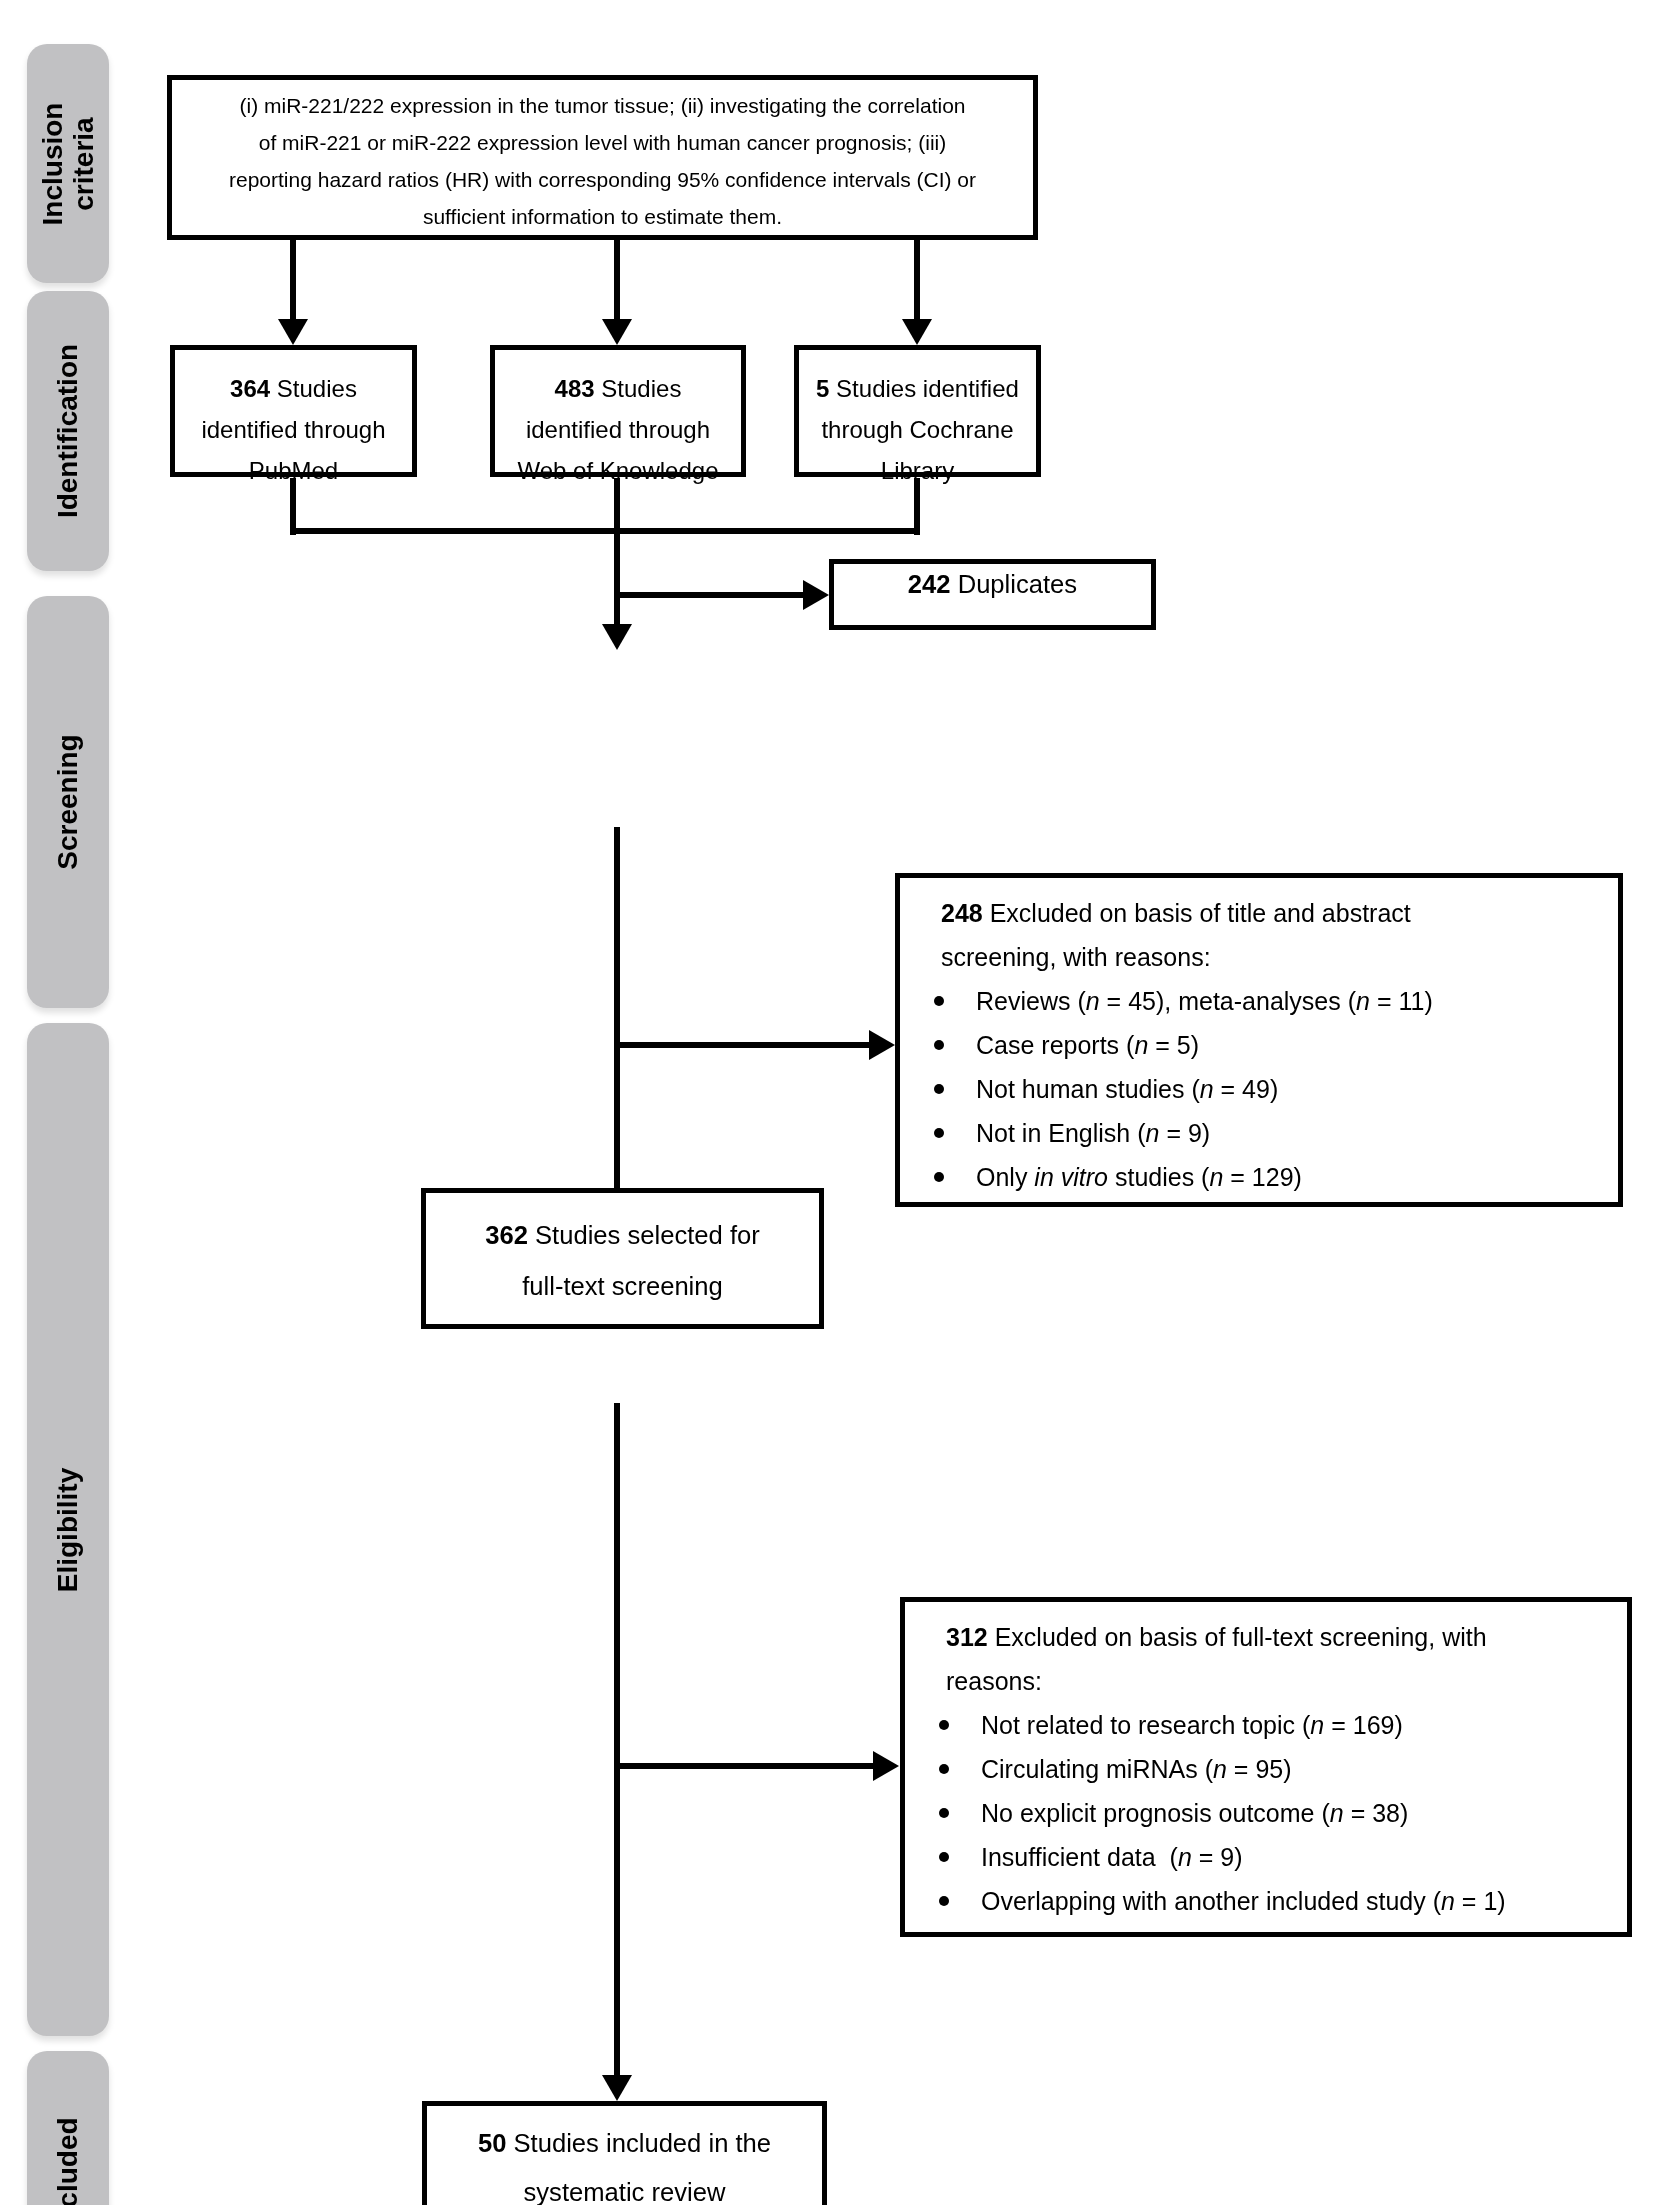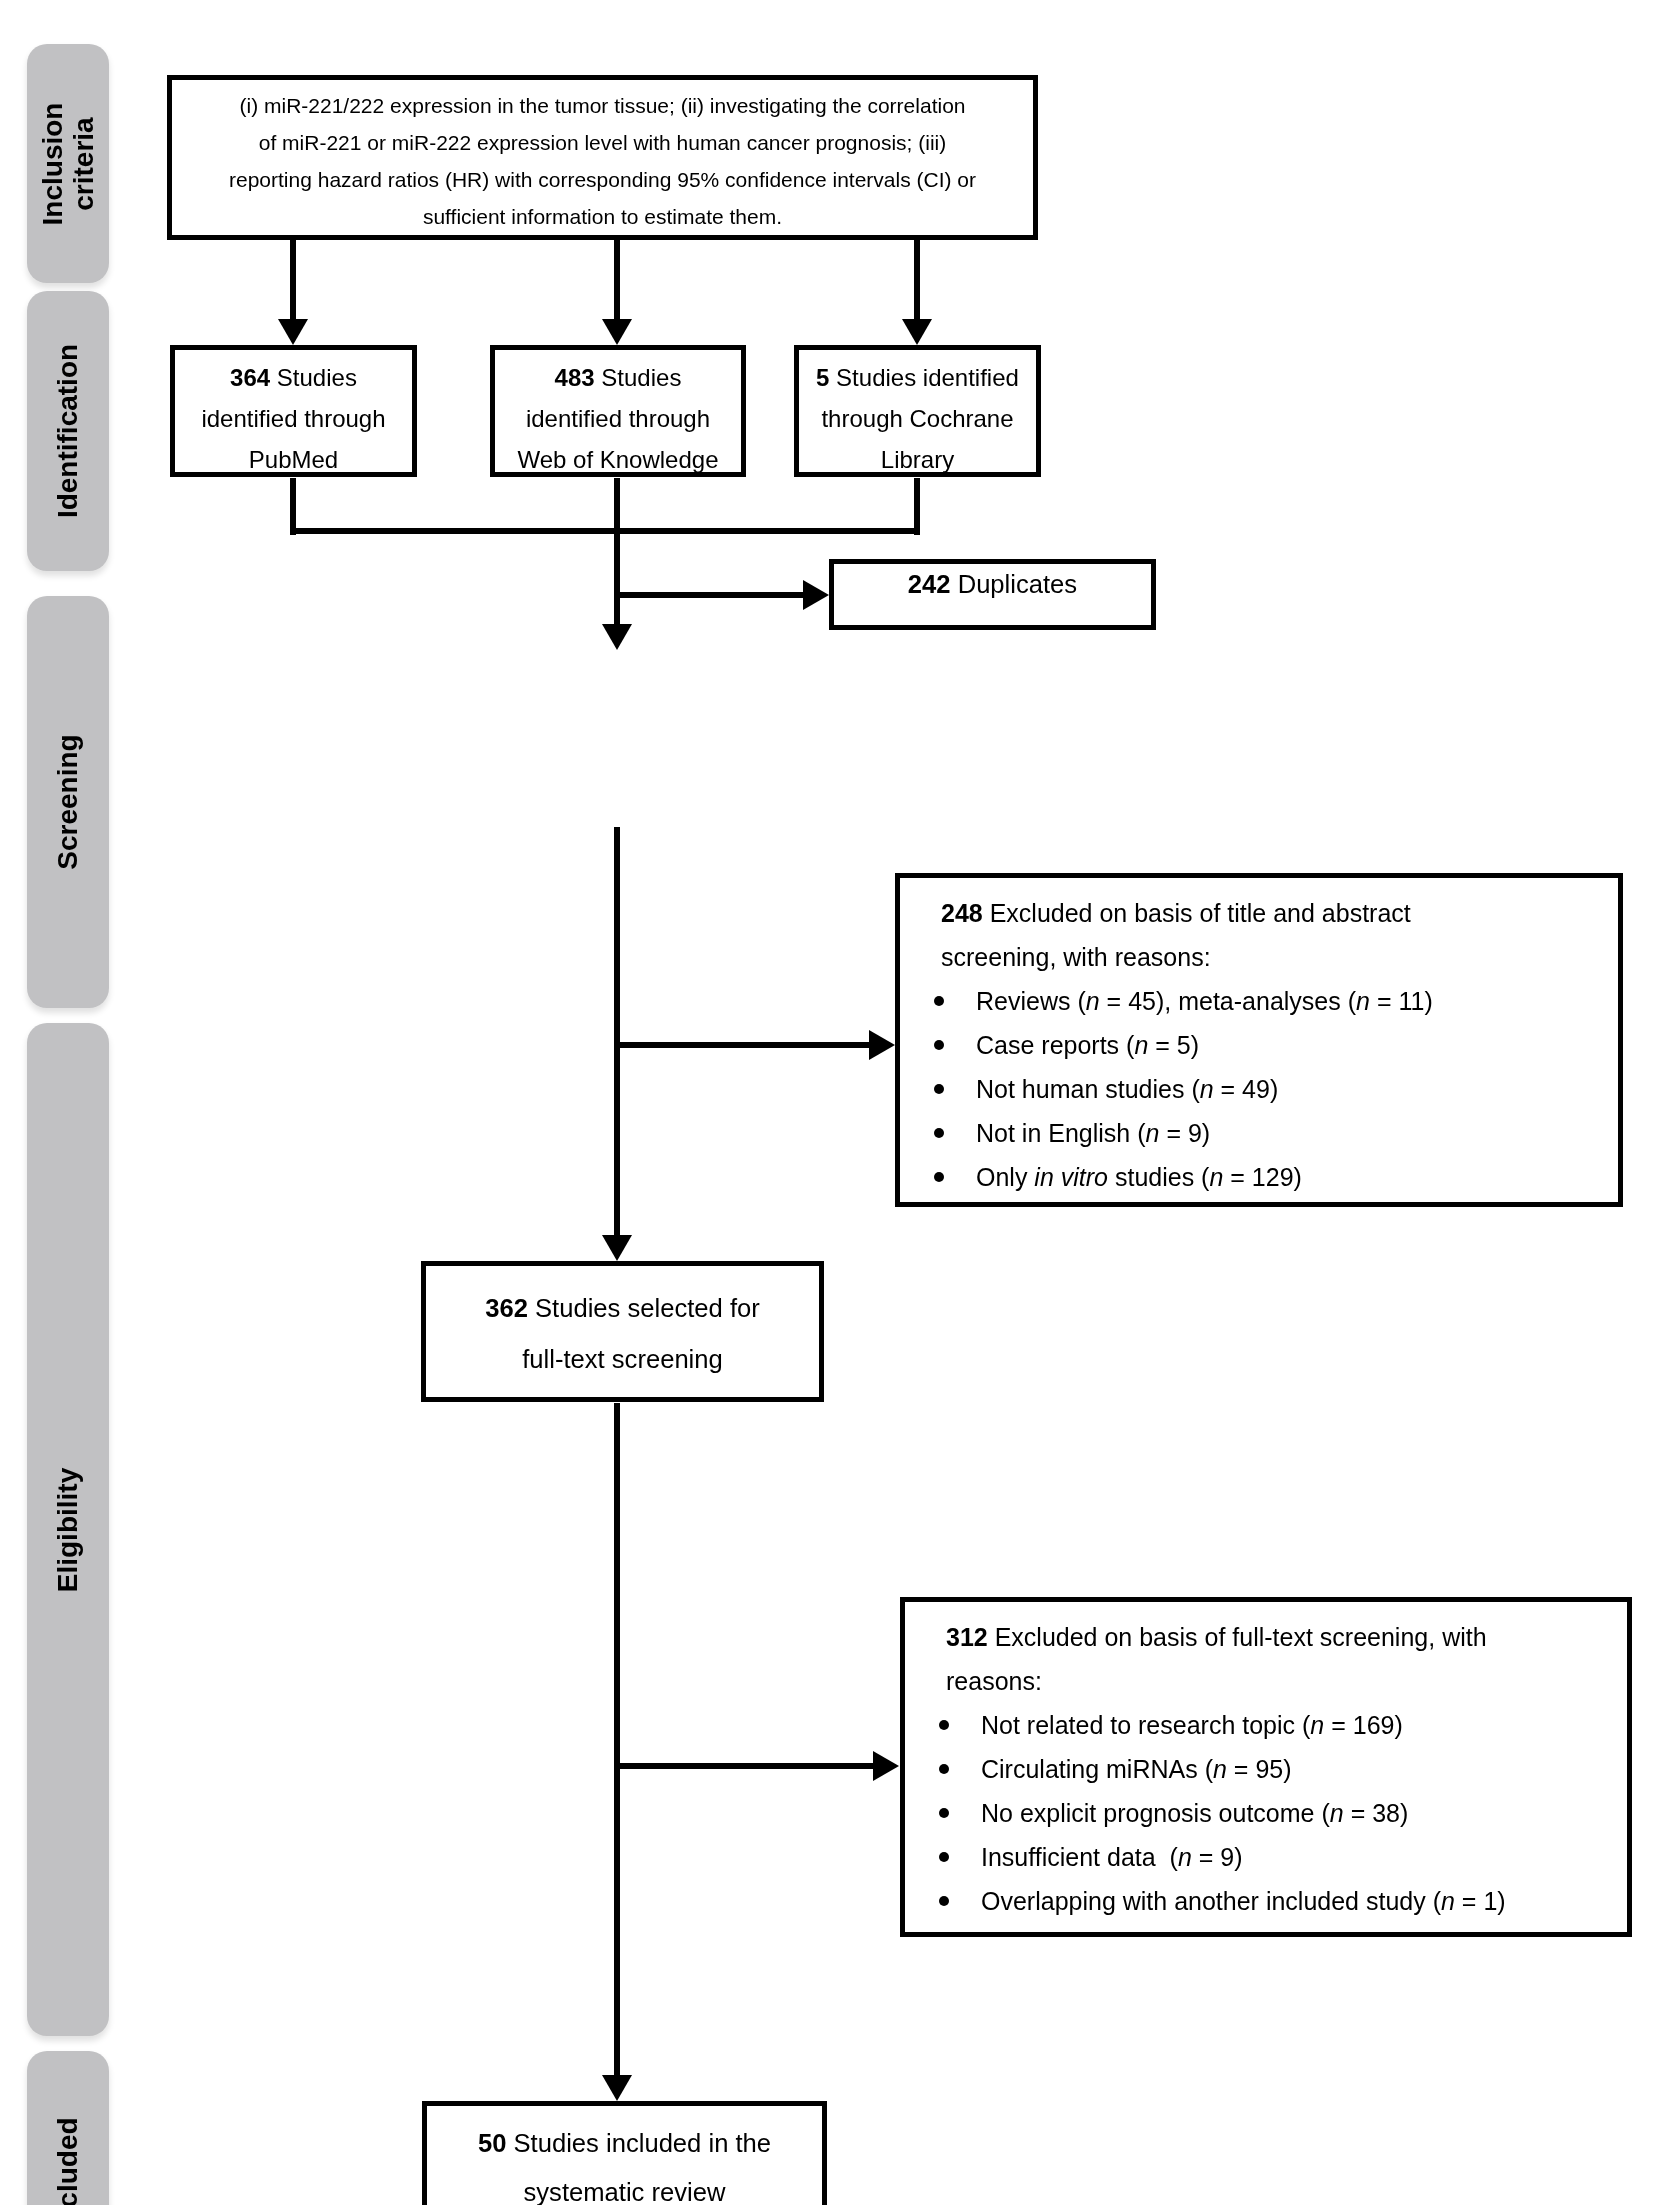--- a/index.html
+++ b/index.html
@@ -20,21 +20,21 @@
   }
 
   
   .fbox {
     position:absolute; box-sizing:border-box;
     background:#fff; border:5.3px solid #000;
     text-align:center; font-size:24px; line-height:41px;
   }
   .fbox .rich span { white-space:pre-wrap; }
   .box-criteria  { font-size:21px; line-height:37px; padding-top:7px; }
-  .box-id        { padding-top:7px;  line-height:41px; }
+  .box-id        { padding-top:18px;  line-height:41px; }
   .box-dup       { display:flex; align-items:flex-start; justify-content:center; font-size:25.6px; }
   .box-610       { font-size:25.6px; line-height:49px; padding-top:14px; }
   .box-362       { font-size:25.6px; line-height:51px; padding-top:17px; }
   .box-50        { font-size:25.6px; line-height:49px; padding-top:13.2px; }
   .box-excl      { text-align:left; font-size:25px; line-height:44px; padding-top:13.2px; }
   .box-excl .xhead { padding-left:41px; padding-right:8.8px; }
   .xitem { position:relative; padding-left:76px; padding-right:4.4px; }
   .xitem::before {
     content:""; position:absolute; left:34px; top:17px;
     width:10px; height:10px; border-radius:50%; background:#000;
@@ -115,21 +115,21 @@
     <div class="xhead rich"><span style="font-weight: bold;">248</span><span> Excluded on basis of title and abstract</span><br><span>screening, with reasons:</span></div>
     <div>
       <div class="xitem rich"><span>Reviews (</span><span style="font-style: italic;">n</span><span> = 45), meta-analyses (</span><span style="font-style: italic;">n</span><span> = 11)</span></div>
       <div class="xitem rich"><span>Case reports (</span><span style="font-style: italic;">n</span><span> = 5)</span></div>
       <div class="xitem rich"><span>Not human studies (</span><span style="font-style: italic;">n</span><span> = 49)</span></div>
       <div class="xitem rich"><span>Not in English (</span><span style="font-style: italic;">n</span><span> = 9)</span></div>
       <div class="xitem rich"><span>Only </span><span style="font-style: italic;">in vitro</span><span> studies (</span><span style="font-style: italic;">n</span><span> = 129)</span></div>
     </div>
   </div>
 
-  <div class="fbox box-362" style="left:421px; top:1261px; width:403px; height:141px;">
+  <div class="fbox box-362" style="left:421px; top:1188px; width:403px; height:141px;">
     <div class="rich"><span style="font-weight: bold;">362</span><span> Studies selected for</span><br><span>full-text screening</span></div>
   </div>
 
   <div class="vline" style="left:614px; top:1403px; height:677px;"></div>
   <div class="ah-d" style="left:602px; top:2075px;"></div>
   <div class="hline" style="left:617px; top:1763px; width:258px;"></div>
   <div class="ah-r" style="left:873px; top:1751px;"></div>
 
   <div class="fbox box-excl" style="left:900px; top:1597px; width:732px; height:340px; padding-top:13px;">
     <div class="xhead rich"><span style="font-weight: bold;">312</span><span> Excluded on basis of full-text screening, with</span><br><span>reasons:</span></div>

